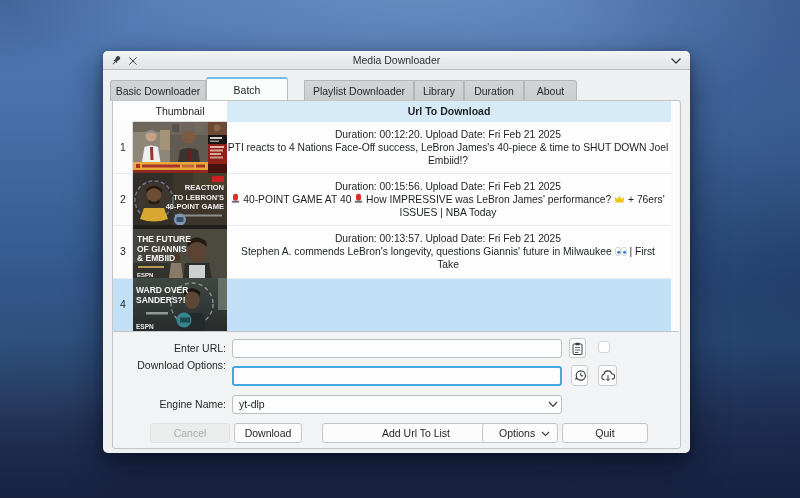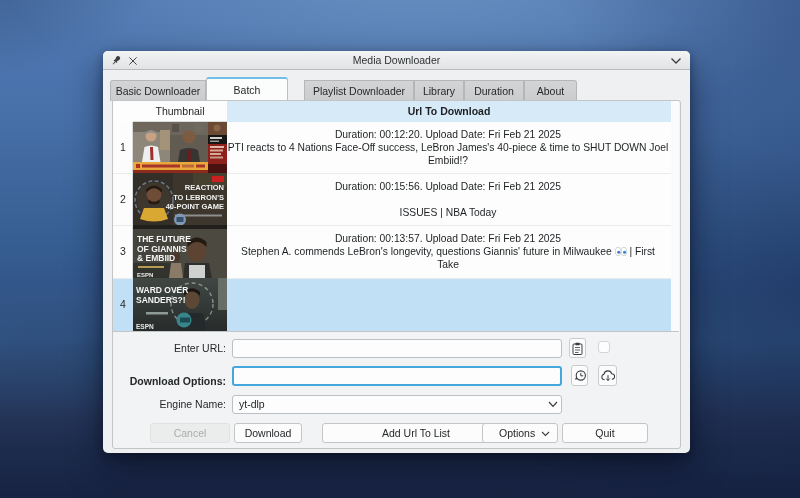--- a/index.html
+++ b/index.html
@@ -213,41 +213,49 @@
         <path d="M36 53 L38 38 L48 38 L50 53 Z" fill="#8b7a68"></path>
         <text x="4" y="17" font-family="Liberation Sans,sans-serif" font-size="8.5" font-weight="bold" fill="#f4f4f4">THE FUTURE</text>
         <text x="4" y="26.5" font-family="Liberation Sans,sans-serif" font-size="8.5" font-weight="bold" fill="#f4f4f4">OF GIANNIS</text>
         <text x="4" y="36" font-family="Liberation Sans,sans-serif" font-size="8.5" font-weight="bold" fill="#f4f4f4">&amp; EMBIID</text>
         <rect x="5" y="41" width="26" height="2" fill="#b59a55"></rect>
         <text x="4" y="51.5" font-family="Liberation Sans,sans-serif" font-size="6" font-weight="bold" fill="#e8e8e8">ESPN</text>
       </svg>
     </div>
 
     <div class="urltext" style="top:27px;">Duration: 00:12:20. Upload Date: Fri Feb 21 2025<br>PTI reacts to 4 Nations Face-Off success, LeBron James's 40-piece &amp; time to SHUT DOWN Joel<br>Embiid!?</div>
-    <div class="urltext" style="top:79px;"><span>Duration: 00:15:56. Upload Date: Fri Feb 21 2025</span><br><br><span>ISSUES | NBA Today</span></div>
+    <div class="urltext" style="top:79px;"><span>Duration: 00:15:56. Upload Date: Fri Feb 21 2025</span><br><span><svg class="emo" width="9" height="11" viewBox="0 0 9 11">
+            <rect x="2" y="0.8" width="5" height="7" rx="2.2" fill="#dc2f28"></rect>
+            <rect x="0.7" y="7.8" width="7.6" height="2" rx="1" fill="#68727e"></rect>
+          </svg> 40-POINT GAME AT 40 <svg class="emo" width="9" height="11" viewBox="0 0 9 11">
+            <rect x="2" y="0.8" width="5" height="7" rx="2.2" fill="#dc2f28"></rect>
+            <rect x="0.7" y="7.8" width="7.6" height="2" rx="1" fill="#68727e"></rect>
+          </svg> How IMPRESSIVE was LeBron James' performance? <svg class="emo" width="11" height="10" viewBox="0 0 11 10">
+            <path d="M1.6 8.5 L0.9 2.8 L3.7 5.2 L5.5 1.6 L7.3 5.2 L10.1 2.8 L9.4 8.5 Z" fill="#f3c117"></path>
+          </svg> + 76ers'</span><br><span>ISSUES | NBA Today</span></div>
     <div class="urltext" style="top:131px;"><span>Duration: 00:13:57. Upload Date: Fri Feb 21 2025</span><br><span>Stephen A. commends LeBron's longevity, questions Giannis' future in Milwaukee <svg class="emo" width="12" height="9" viewBox="0 0 12 9">
             <ellipse cx="3.1" cy="4.5" rx="2.8" ry="4.2" fill="#fff" stroke="#9aa" stroke-width="0.5"></ellipse>
             <ellipse cx="8.9" cy="4.5" rx="2.8" ry="4.2" fill="#fff" stroke="#9aa" stroke-width="0.5"></ellipse>
             <circle cx="3.7" cy="5.2" r="1.5" fill="#3a7bd5"></circle>
             <circle cx="9.5" cy="5.2" r="1.5" fill="#3a7bd5"></circle>
           </svg> | First</span><br><span>Take</span></div>
   </div>
 
   <div class="flabel" style="top:291px;">Enter URL:</div>
   <div class="finput" style="left:129px; top:288px; width:330px; height:19px;"></div>
   <div class="fbtn" style="left:466px; top:287px; height:20px;">
     <svg style="position:absolute; left:2px; top:3px;" width="11" height="13" viewBox="0 0 11 13">
       <rect x="1" y="2" width="9" height="10.5" rx="1" fill="none" stroke="#3a3d3f" stroke-width="1"></rect>
       <rect x="3.5" y="0.8" width="4" height="2.4" rx="0.5" fill="#3a3d3f"></rect>
       <path d="M3 5.5 H8 M3 8 H8 M3 10.5 H6.5" stroke="#3a3d3f" stroke-width="0.8"></path>
     </svg>
   </div>
   <div style="position:absolute; left:495px; top:290px; width:12px; height:12px; background:#fdfdfd; border:1px solid #d3d5d6; border-radius:3px;"></div>
 
-  <div class="flabel" style="top:324px;font-weight:bold;">Download Options:</div>
+  <div class="flabel" style="top:308px;">Download Options:</div>
   <div class="finput" style="left:129px; top:315px; width:330px; height:20px; border:2px solid #44a8df;"></div>
   <div class="fbtn" style="left:468px; top:314px; height:21px;">
     <svg style="position:absolute; left:2px; top:3px;" width="13" height="13" viewBox="0 0 13 13">
       <circle cx="6.8" cy="6.5" r="4.6" fill="none" stroke="#3a3d3f" stroke-width="1.1"></circle>
       <path d="M6.8 3.9 V6.8 H9.2" stroke="#3a3d3f" stroke-width="1" fill="none"></path>
       <path d="M2.4 7.8 L0.8 10.4 L3.9 10.2 Z" fill="#3a3d3f"></path>
     </svg>
   </div>
   <div class="fbtn" style="left:495px; top:314px; width:19px; height:21px;">
     <svg style="position:absolute; left:2px; top:4px;" width="14" height="12" viewBox="0 0 14 12">

